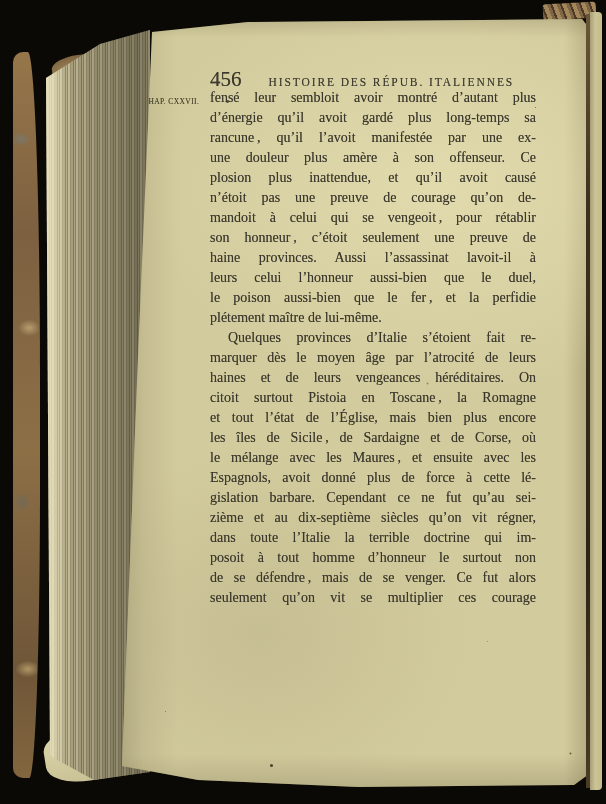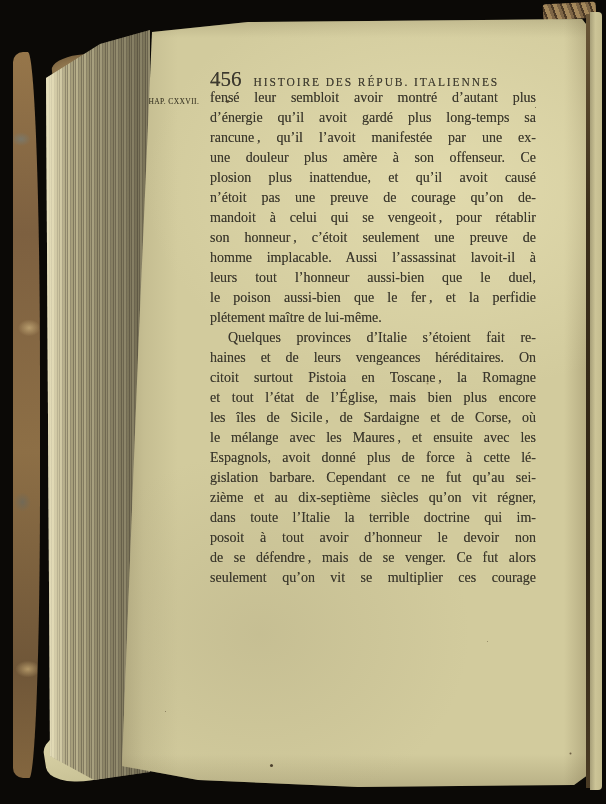--- a/index.html
+++ b/index.html
@@ -70,21 +70,21 @@
     background:linear-gradient(180deg,#6a5637,#3c2f1c 25%,#2e2314 70%,#4a3b24);
   }
   .next-page{
     position:absolute; left:590px; top:12px; width:12px; height:778px;
     background:linear-gradient(90deg, #a69e78, #ccc497 45%, #c4bc8f);
     border-radius:0 4px 4px 0;
   }
   
   .page-header{
     position:absolute; left:92px; top:44px; width:330px;
-    display:flex; align-items:baseline; gap:12px; white-space:nowrap;
+    display:flex; align-items:baseline; gap:27px; white-space:nowrap;
   }
   .page-number{
     font-size:21px; font-weight:normal; color:#3c392e;
     text-shadow:0 0 .6px rgba(55,50,38,.7);
   }
   .running-title{
     font-size:11.5px; letter-spacing:1.9px; color:#413e31;
     text-shadow:0 0 .5px rgba(55,50,38,.6);
     margin-top:16px;
   }
@@ -143,35 +143,36 @@
 
     <div class="body-text">
         <span class="line">fensé leur sembloit avoir montré d’autant plus</span>
         <span class="line">d’énergie qu’il avoit gardé plus long-temps sa</span>
         <span class="line">rancune , qu’il l’avoit manifestée par une ex-</span>
         <span class="line">une douleur plus amère à son offenseur. Ce</span>
         <span class="line">plosion plus inattendue, et qu’il avoit causé</span>
         <span class="line">n’étoit pas une preuve de courage qu’on de-</span>
         <span class="line">mandoit à celui qui se vengeoit , pour rétablir</span>
         <span class="line">son honneur , c’étoit seulement une preuve de</span>
-        <span class="line">homme implacable. Aussi l’assassinat lavoit-il à</span>
-        <span class="line">leurs tout l’honneur aussi-bien que le duel,</span>
+        <span class="line">haine provinces. Aussi l’assassinat lavoit-il à</span>
+        <span class="line">leurs celui l’honneur aussi-bien que le duel,</span>
         <span class="line">le poison aussi-bien que le fer , et la perfidie</span>
         <span class="line para-end">plétement maître de lui-même.</span>
         <span class="line indent">Quelques provinces d’Italie s’étoient fait re-</span>
+        <span class="line">marquer dès le moyen âge par l’atrocité de leurs</span>
         <span class="line">haines et de leurs vengeances héréditaires. On</span>
         <span class="line">citoit surtout Pistoia en Toscane , la Romagne</span>
         <span class="line">et tout l’état de l’Église, mais bien plus encore</span>
         <span class="line">les îles de Sicile , de Sardaigne et de Corse, où</span>
         <span class="line">le mélange avec les Maures , et ensuite avec les</span>
         <span class="line">Espagnols, avoit donné plus de force à cette lé-</span>
         <span class="line">gislation barbare. Cependant ce ne fut qu’au sei-</span>
         <span class="line">zième et au dix-septième siècles qu’on vit régner,</span>
         <span class="line">dans toute l’Italie la terrible doctrine qui im-</span>
-        <span class="line">posoit à tout avoir d’honneur le devoir non</span>
+        <span class="line">posoit à tout homme d’honneur le surtout non</span>
         <span class="line">de se défendre , mais de se venger. Ce fut alors</span>
         <span class="line">seulement qu’on vit se multiplier ces courage</span>
       </div>
   </div>
 
   <div class="gutter"></div>
   <div class="next-page"></div>
 
 </div>
 

